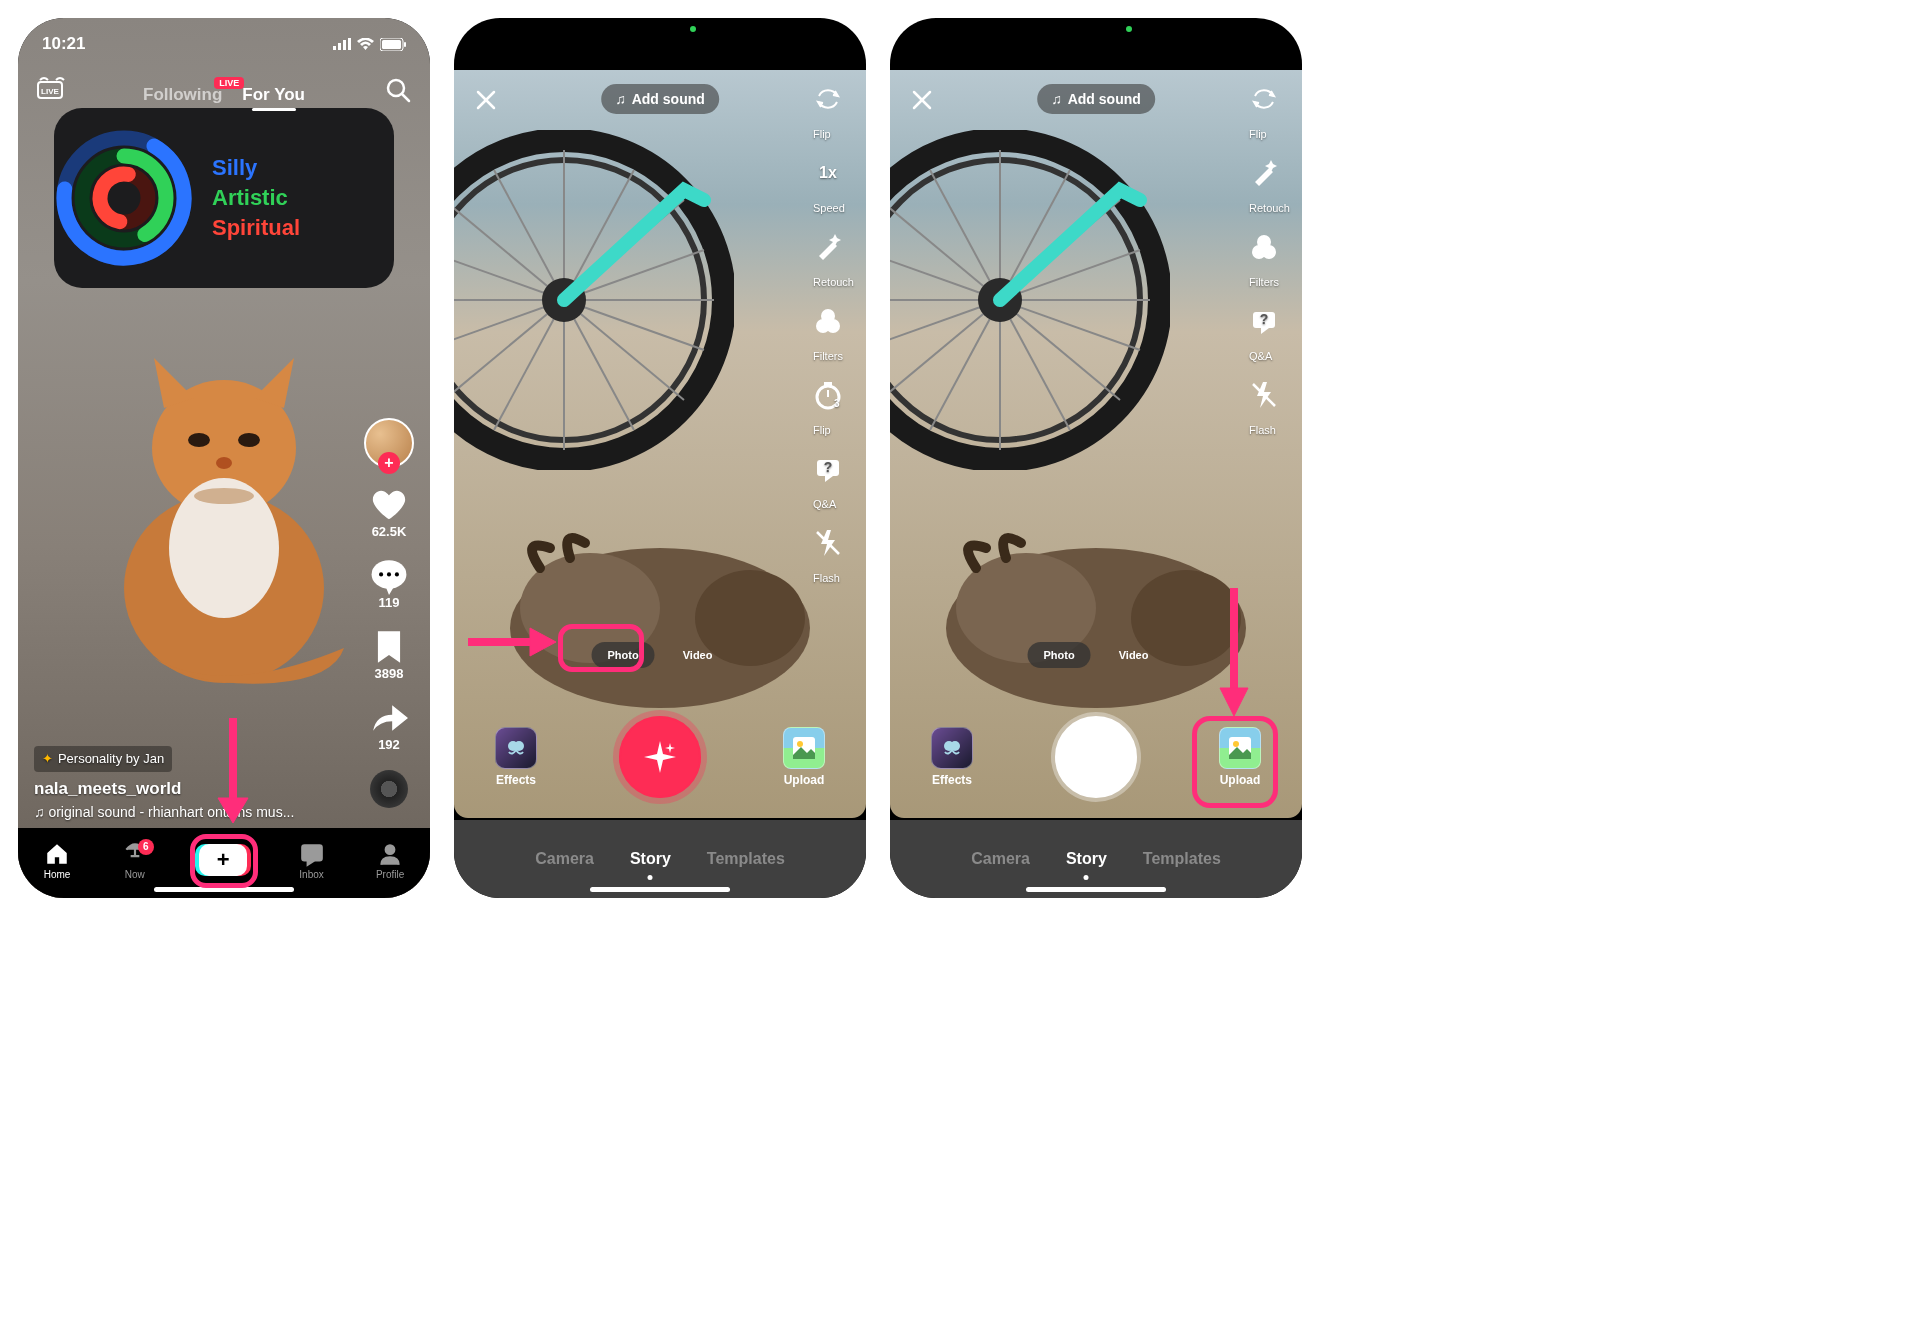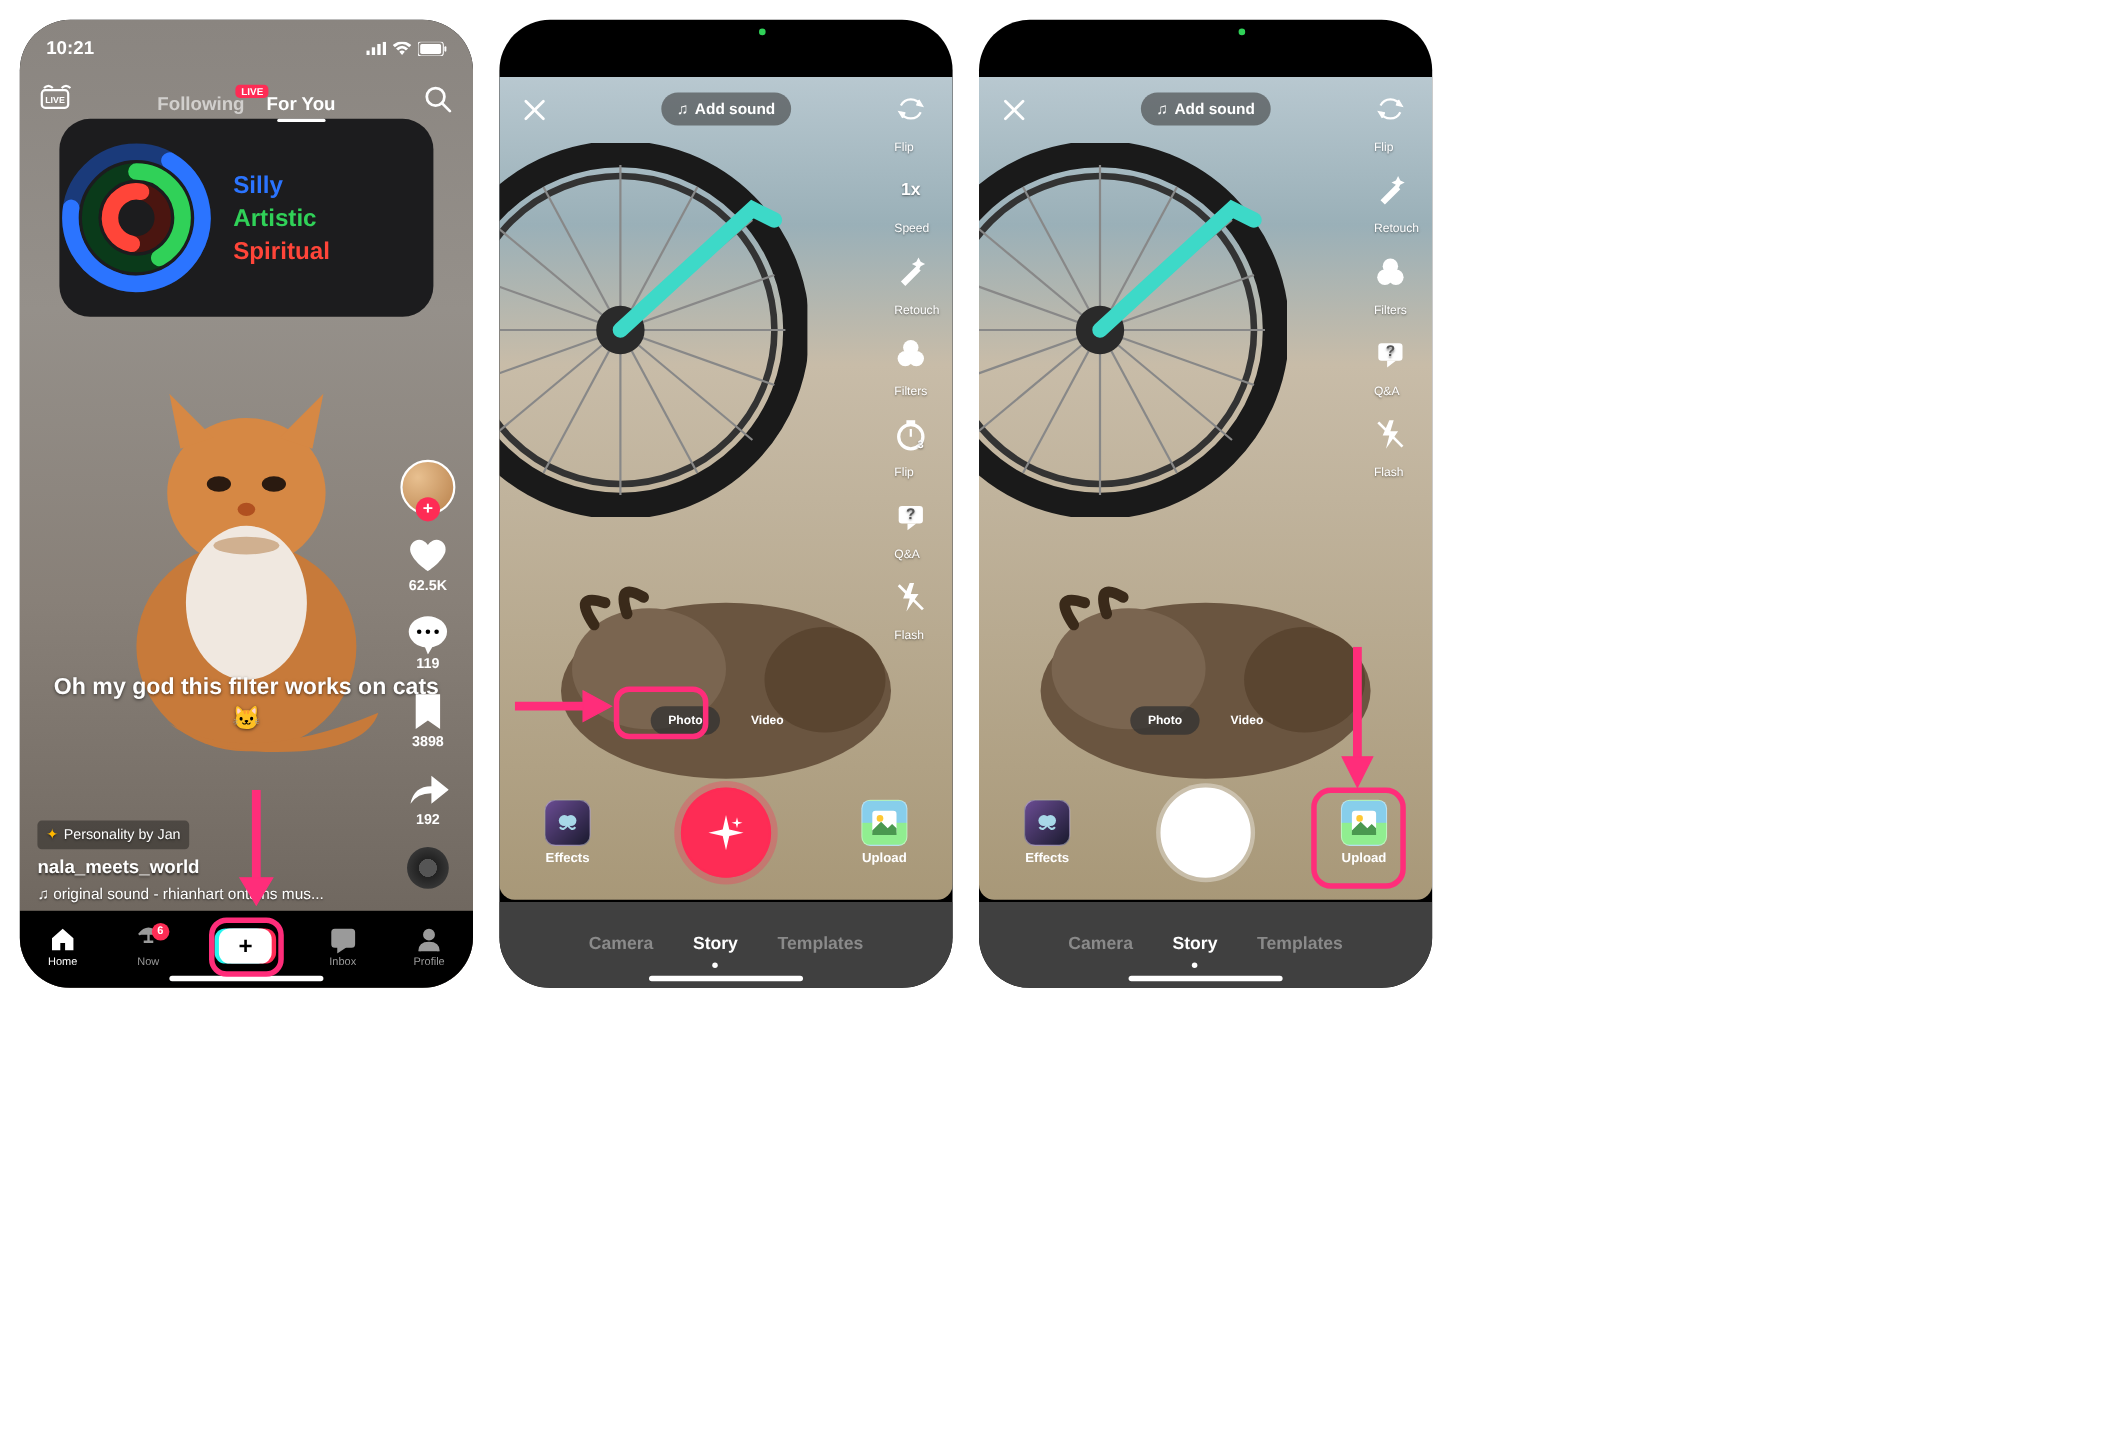--- a/index.html
+++ b/index.html
@@ -171,21 +171,20 @@
       <svg class="fb-icon" viewBox="0 0 24 24">
           <path d="M2 20 Q4 10 14 10 V4 L24 12 L14 20 V14 Q6 14 2 20 Z"></path>
         </svg>
       <span>192</span>
     </div>
     <div class="fb-item">
       <div style="width:38px;height:38px;border-radius:50%;background:radial-gradient(circle,#555 30%,#222 31%,#444);"></div>
     </div>
   </div>
 
-  <div class="caption-overlay">Oh my god this filter works on cats 🐱</div>
 
   <div class="feed-meta">
     <div class="effect-chip">
         <span style="color:#ffb800;">✦</span>
         <span>Personality by Jan</span>
       </div><br>
     <div class="username">nala_meets_world</div>
     <div>♫ original sound - rhianhart ontains mus...</div>
   </div>
 

